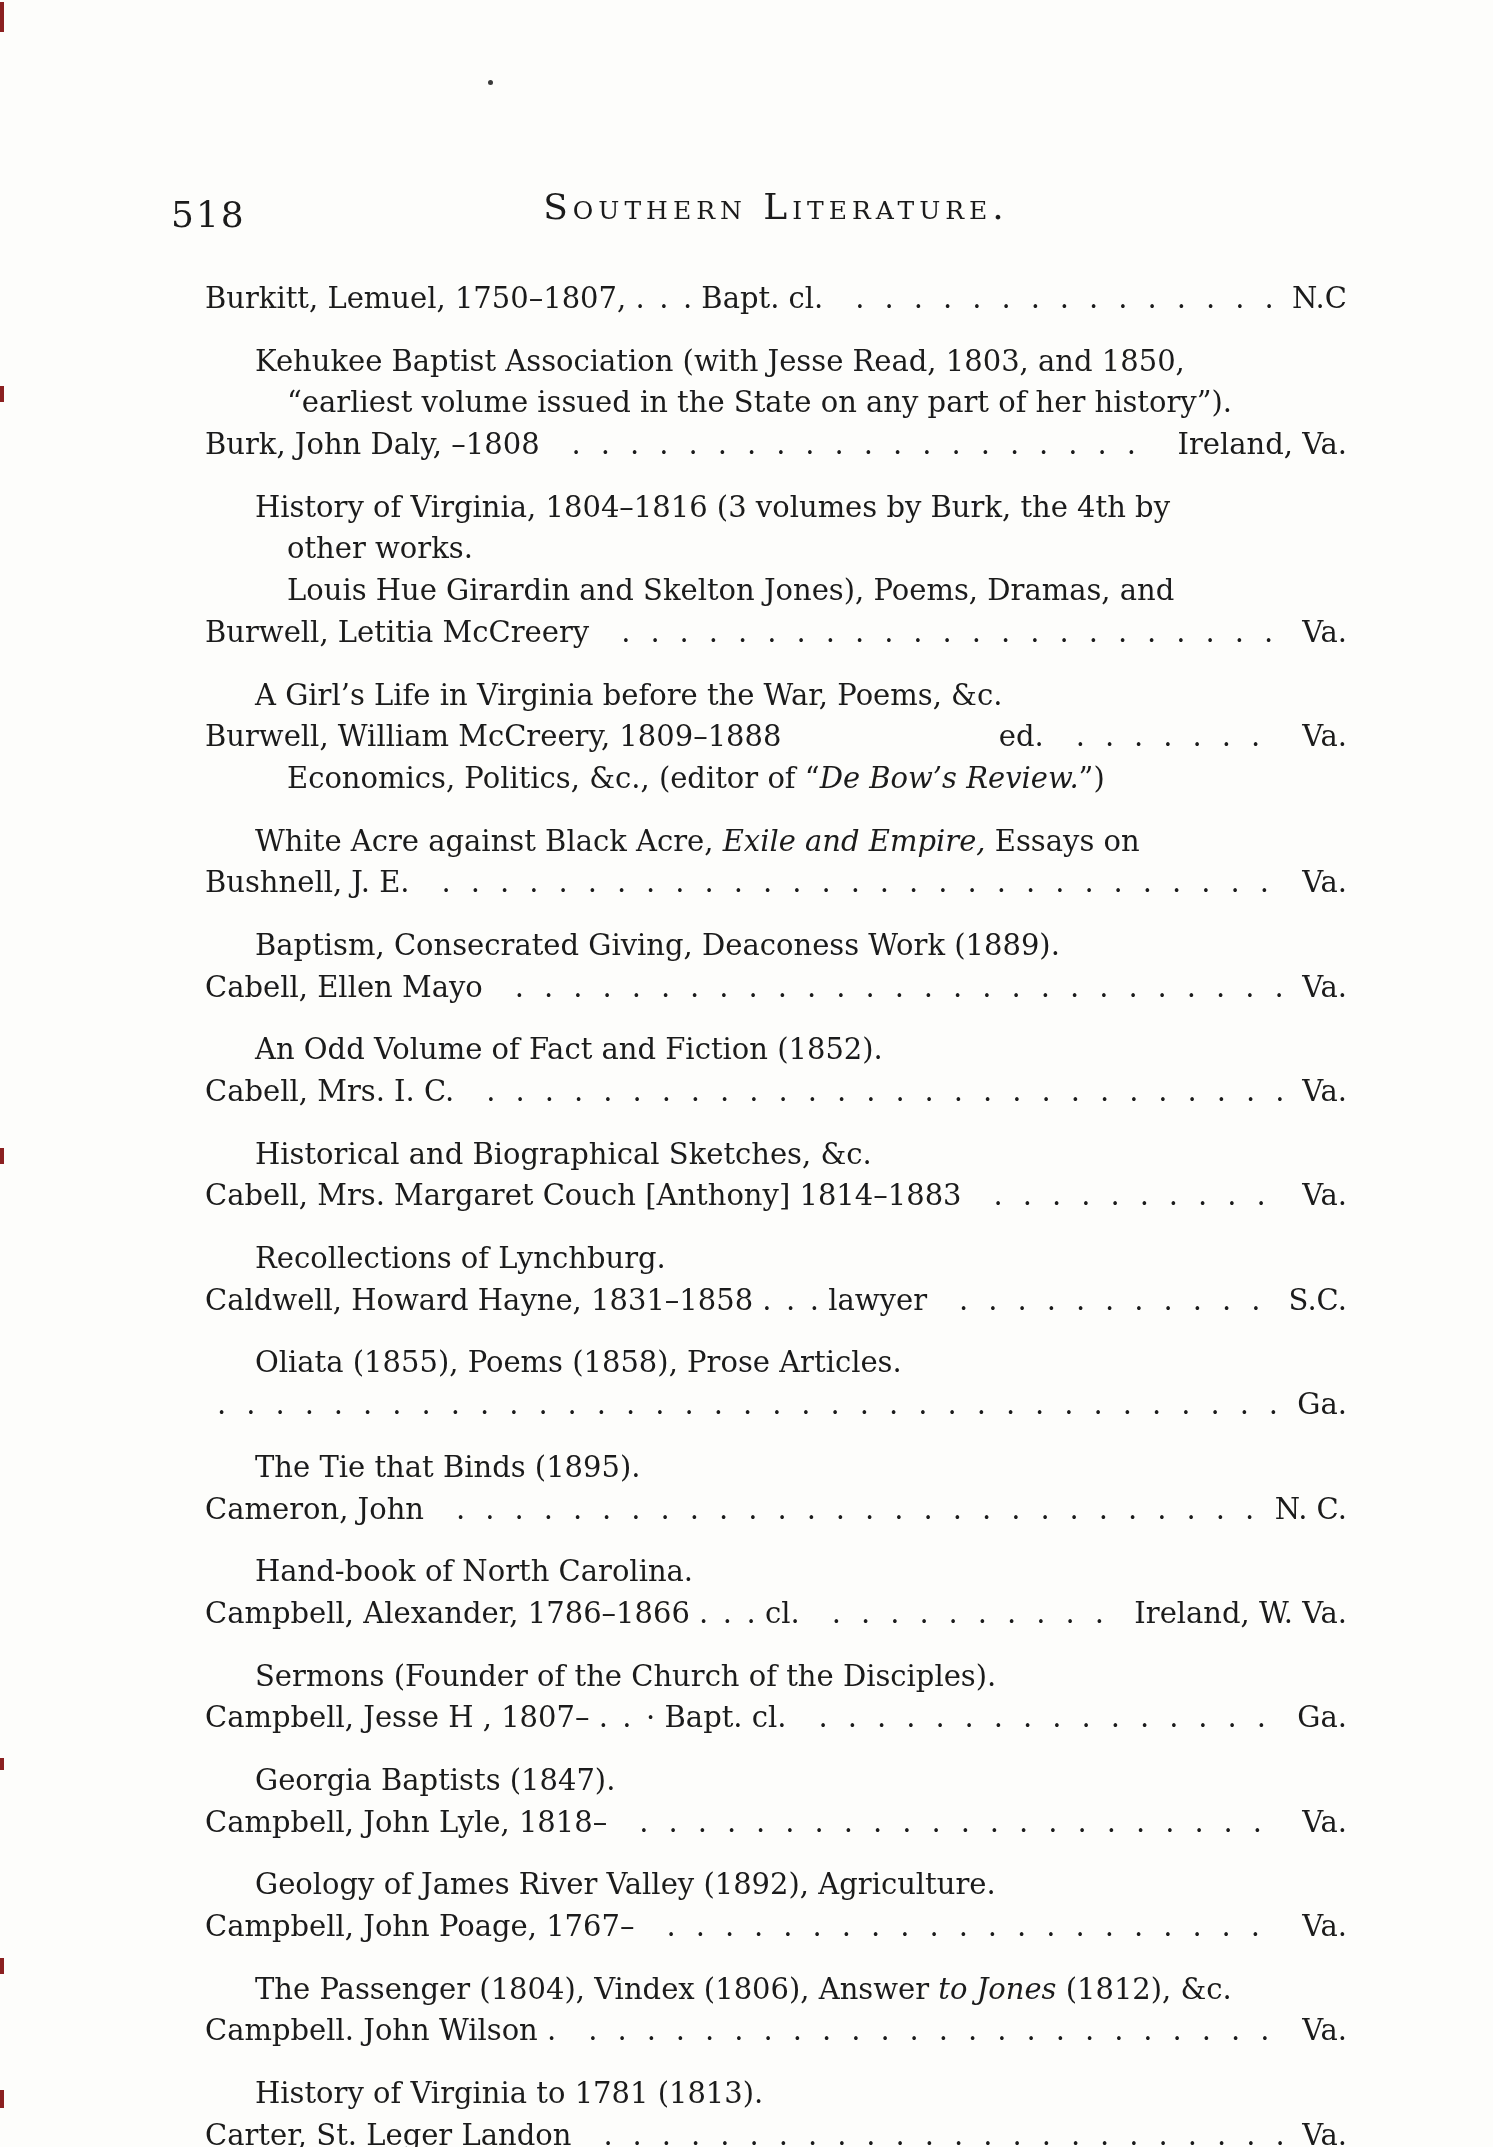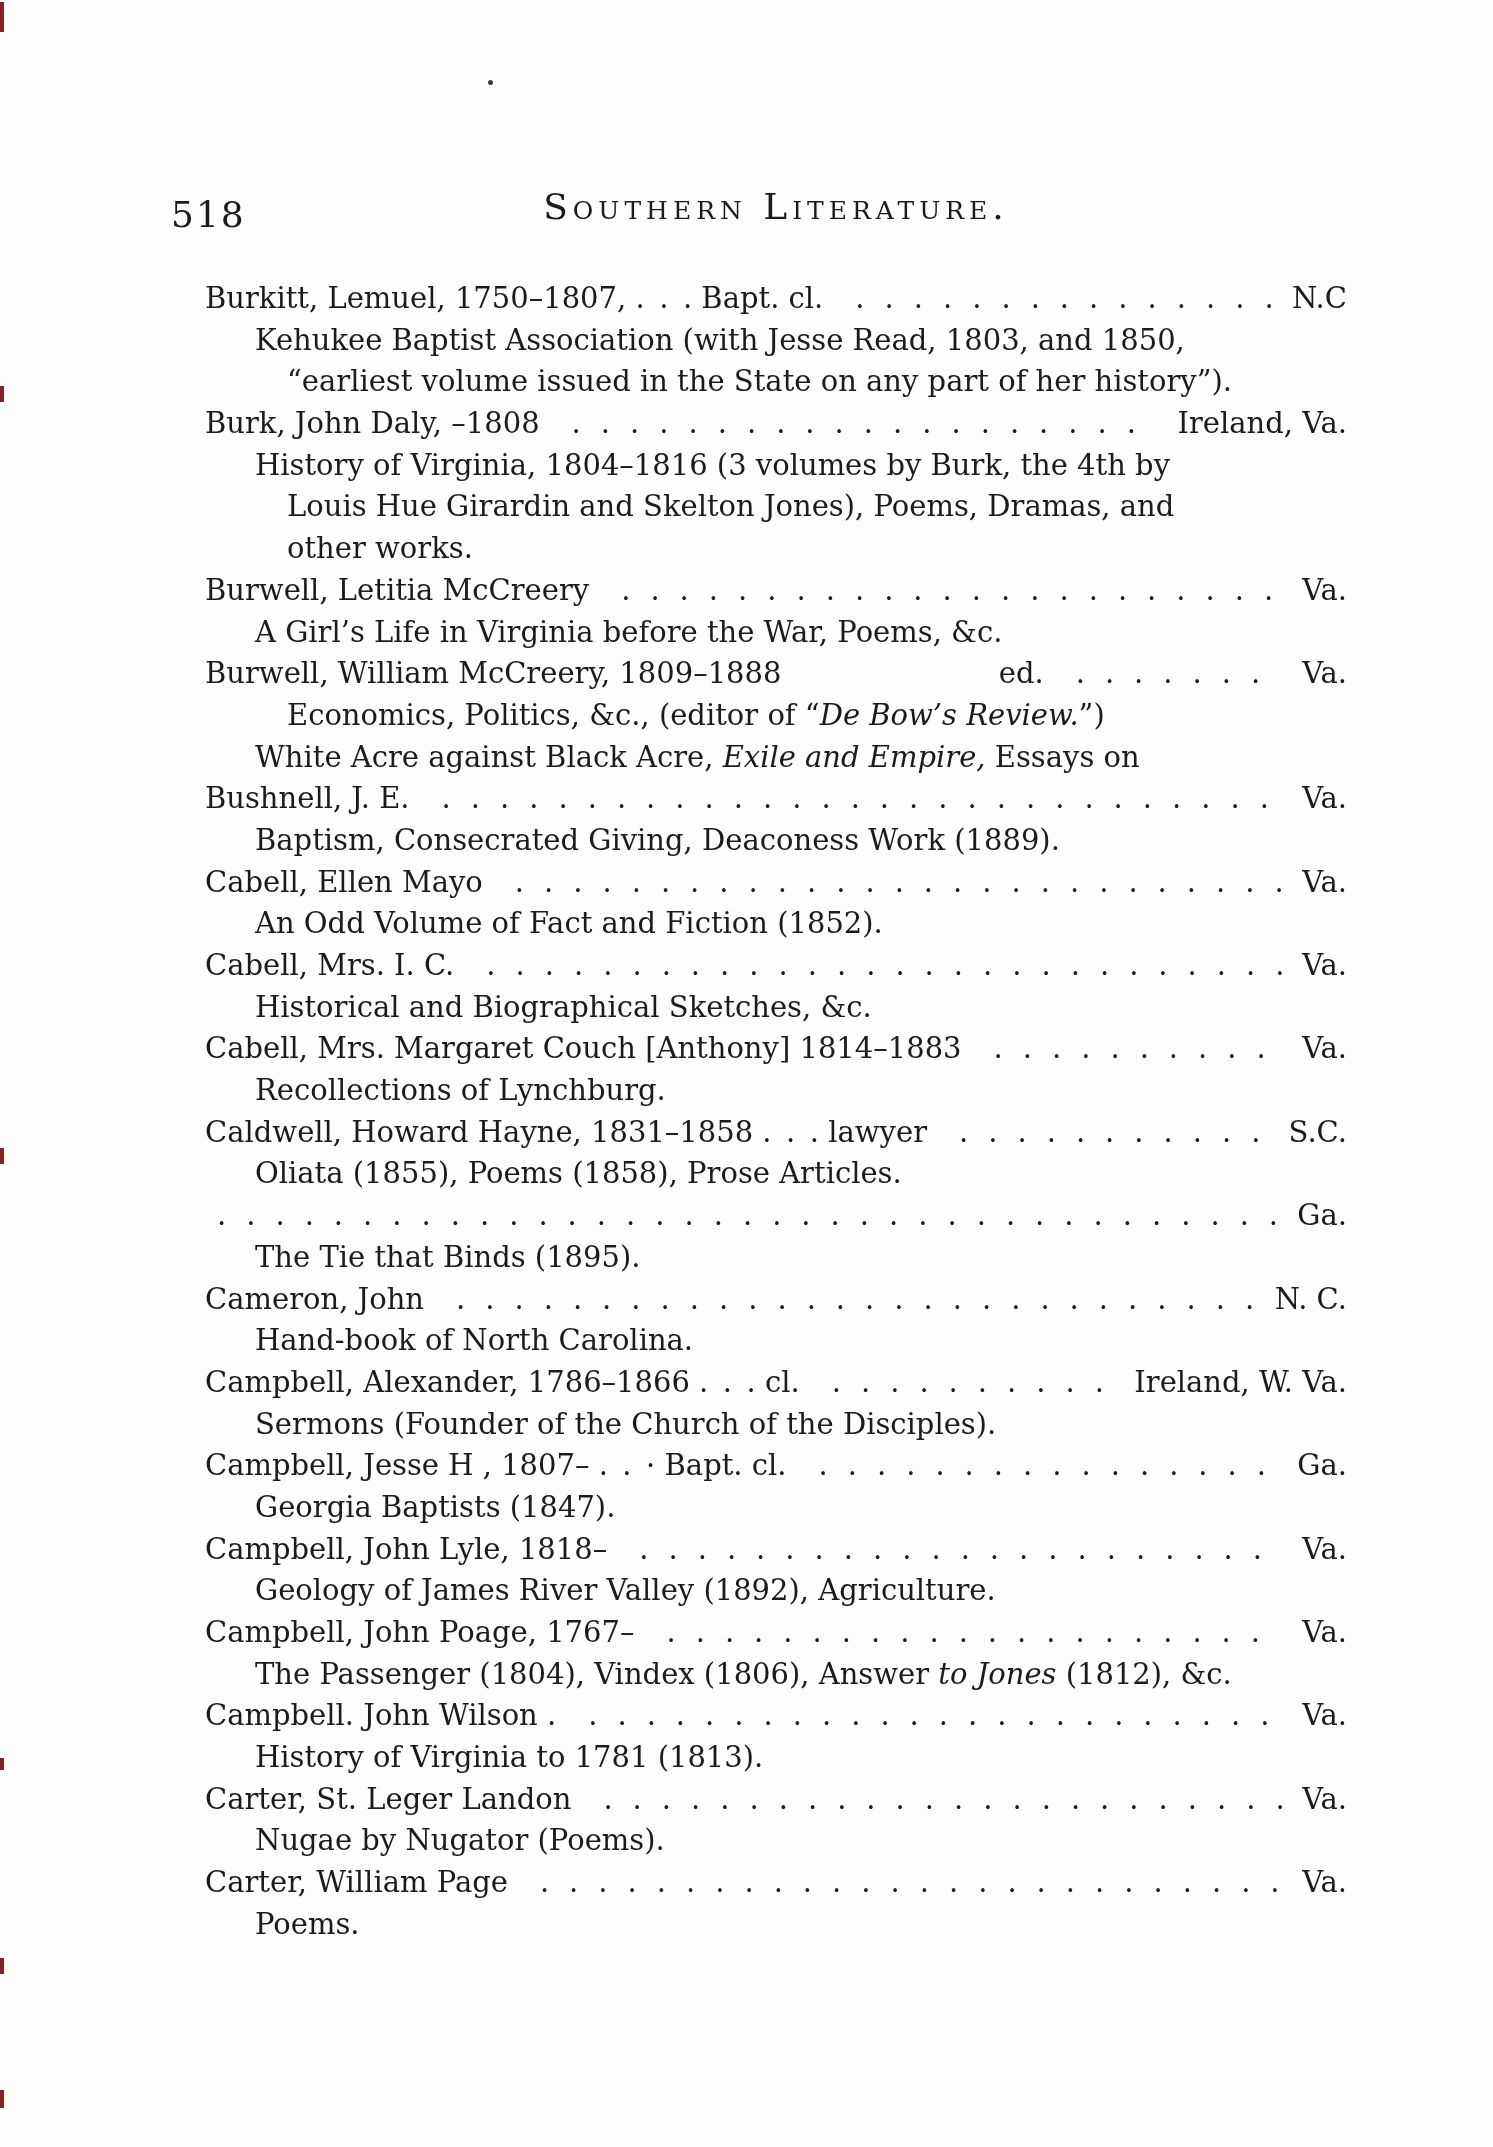--- a/index.html
+++ b/index.html
@@ -55,21 +55,21 @@
   .leader {
     display: inline-block;
     flex: 1 1 0;
     width: 0;
     overflow: hidden;
     white-space: nowrap;
     padding-left: 12px;
   }
   .leader.dots { letter-spacing: 20px; }
   .leader.blank { flex: 0.8 1 0; }
-  .work.indent1 { padding-left: 50px; }
+  .work.indent1 { padding-left: 50px; margin-top: 21px; }
   .work.indent2 { padding-left: 82px; }
   .it { font-style: italic; }
   .red-mark {
     position: absolute;
     left: 0; width: 4px;
     background: #8b2020;
   }
   .ink-speck {
     position: absolute;
     width: 5px; height: 5px;
@@ -94,22 +94,22 @@
           <span class="htext">N.C</span>
         </div>
         <div class="line work indent1"><span>Kehukee Baptist Association (with Jesse Read, 1803, and 1850,</span></div>
         <div class="line work indent2"><span>“earliest volume issued in the State on any part of her history”).</span></div>
         <div class="line head">
           <span class="htext">Burk, John Daly, –1808</span>
           <span class="leader dots">......................................................................</span>
           <span class="htext">Ireland, Va.</span>
         </div>
         <div class="line work indent1"><span>History of Virginia, 1804–1816 (3 volumes by Burk, the 4th by</span></div>
+        <div class="line work indent2"><span>other works.</span></div>
         <div class="line work indent2"><span>Louis Hue Girardin and Skelton Jones), Poems, Dramas, and</span></div>
-        <div class="line work indent2"><span>other works.</span></div>
         <div class="line head">
           <span class="htext">Burwell, Letitia McCreery</span>
           <span class="leader dots">......................................................................</span>
           <span class="htext">Va.</span>
         </div>
         <div class="line work indent1"><span>A Girl’s Life in Virginia before the War, Poems, &amp;c.</span></div>
         <div class="line head">
           <span class="htext">Burwell, William McCreery, 1809–1888</span>
           <span class="leader blank"></span>
           <span class="htext">ed.</span>

